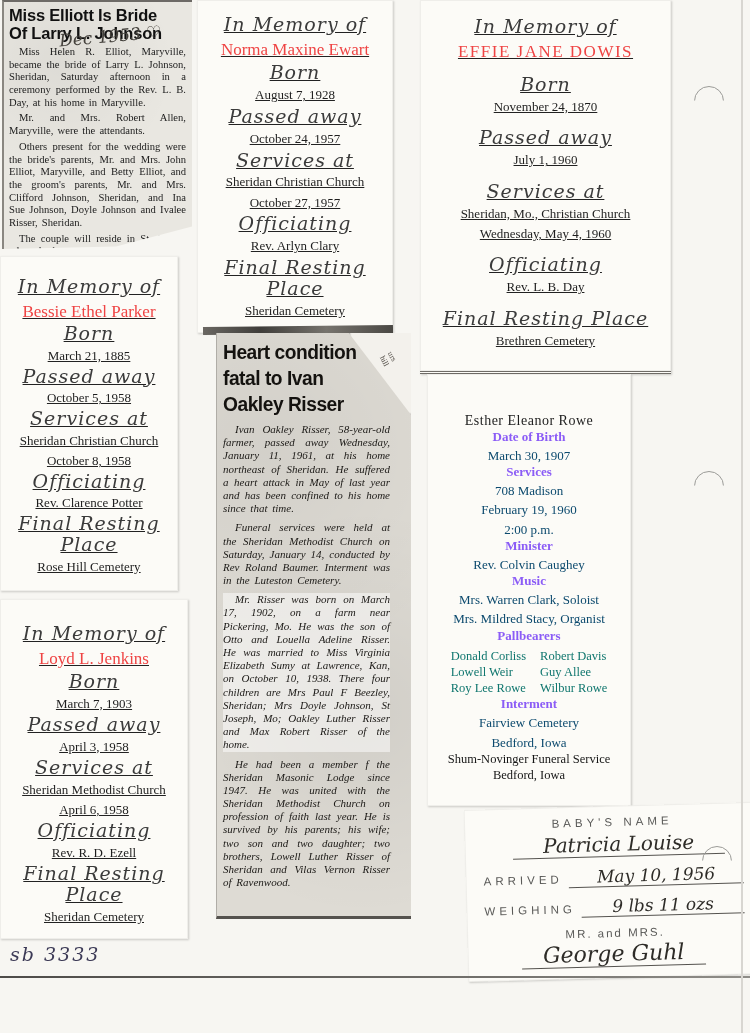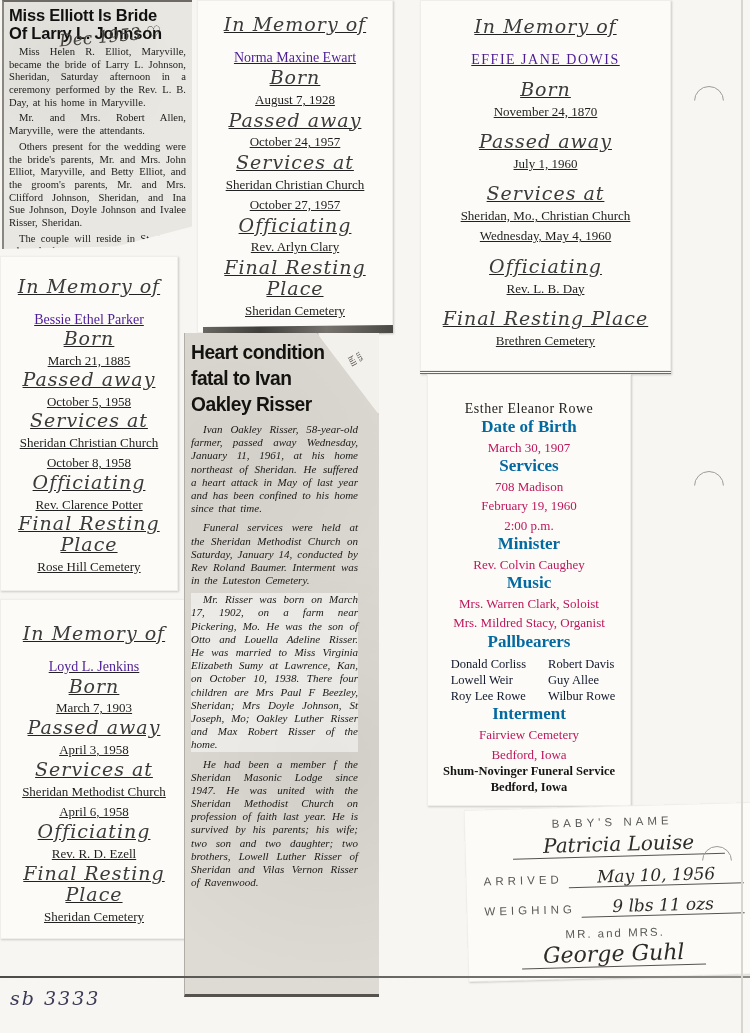--- a/index.html
+++ b/index.html
@@ -32,21 +32,21 @@
   .script{
     font-family:"DejaVu Serif", serif;
     font-style:italic;
     font-weight:400;
     color:#3b3b3b;
     letter-spacing:1px;
   }
   .script.lg{font-size:19px;line-height:1.1;}
   .mem-card{display:flex;flex-direction:column;align-items:center;justify-content:space-between;text-decoration:underline;}
   .mblock{display:flex;flex-direction:column;align-items:center;}
-  .mem-name{font-size:14px;color:#4c1d95;margin-top:15px;}
+  .mem-name{font-size:17px;color:#ef4444;margin-top:5px;}
   .mem-name.caps{letter-spacing:1.5px;}
   .mem-line{font-size:13px;color:#1e1e1e;margin-top:4px;line-height:1.25;}
   
   #wedding{
     left:2px;top:0;width:190px;height:249px;
     background:
       radial-gradient(circle at 30% 25%, rgba(0,0,0,0.05), transparent 50%),
       #e9e7e1;
     clip-path:polygon(0 0,100% 0,100% 91%,60% 99%,0 100%);
     border-top:2px solid #6d6a66;
@@ -73,21 +73,21 @@
   }
   #wedding-annotation{
     position:absolute;left:55px;top:24px;
     font-family:"DejaVu Serif", serif;
     font-style:italic;font-size:17px;color:#44413c;
     transform:rotate(-5deg);
     white-space:nowrap;
   }
   
   #risser{
-    left:184px;top:333px;width:195px;height:664px;
+    left:216px;top:333px;width:195px;height:586px;
     border-bottom:3px solid #55524e;
     border-left:1px solid #b0ada7;
     padding:6px 5px 16px 6px;
   }
   #risser .headline{
     font-family:"Liberation Sans", sans-serif;
     font-weight:700;
     font-size:20px;
     line-height:1.3;
     text-align:left;
@@ -124,26 +124,26 @@
     position:absolute;left:203px;top:326px;width:190px;height:8px;
     background:linear-gradient(90deg,#6a6762,#3f3d3a 30%,#76736d 65%,#4a4844);
     transform:rotate(-0.6deg);
   }
   
   #rowe{
     display:flex;flex-direction:column;align-items:center;justify-content:center;
     padding:30px 4px 14px 4px;
   }
   #rowe .p-name{font-size:14px;letter-spacing:0.5px;color:#1d1d1d;}
-  #rowe .p-label{font-family:"Liberation Serif", serif;font-weight:700;font-size:17px;color:#0369a1;}
-  #rowe .p-line{font-size:13px;margin-top:3px;line-height:1.25;color:#be185d;}
+  #rowe .p-label{font-family:"Liberation Serif", serif;font-weight:700;font-size:13px;color:#8b5cf6;}
+  #rowe .p-line{font-size:13px;margin-top:3px;line-height:1.25;color:#0c4a6e;}
   #rowe .pall-cols{display:flex;gap:14px;margin-top:4px;}
   #rowe .pall-col{display:flex;flex-direction:column;align-items:flex-start;}
-  #rowe .pall-col div{font-size:12.5px;line-height:1.3;color:#0f172a;margin-left:8px;}
-  #rowe .p-funeral{font-weight:700;font-size:12.5px;line-height:1.3;color:#151515;}
+  #rowe .pall-col div{font-size:12.5px;line-height:1.3;color:#0f766e;}
+  #rowe .p-funeral{font-weight:400;font-size:12.5px;line-height:1.3;color:#151515;}
   
   #baby{
     left:466px;top:806px;width:292px;height:172px;
     transform:rotate(-1.6deg);
     padding:10px 14px 6px 18px;
     text-align:left;
   }
   #baby .printed{
     font-family:"Liberation Sans", sans-serif;
     color:#5a5a58;
@@ -165,21 +165,21 @@
     position:absolute;width:28px;height:28px;border-radius:50%;
     border:1.6px solid #9b9b98;
     clip-path:inset(0 0 52% 0);
     background:transparent;
   }
   #page-edge-line{position:absolute;left:741px;top:0;width:1.5px;height:1033px;background:#d8d6d1;}
   #bottom-line{position:absolute;left:0;top:976px;width:750px;height:2px;background:linear-gradient(90deg,#4e4c49,#6b6965 55%,#8f8d88);}
   #sb-number{
     position:absolute;left:10px;top:943px;
     font-family:"DejaVu Serif", serif;font-style:italic;
-    font-size:19px;color:#3c3a56;letter-spacing:2px;margin-top:44px;
+    font-size:19px;color:#3c3a56;letter-spacing:2px;
   }
 </style>
 </head>
 <body>
 
 <div id="page">
 
   <div class="clip" id="wedding">
     <div class="headline">Miss Elliott Is Bride</div>
     <div class="headline">Of Larry L. Johnson</div>

